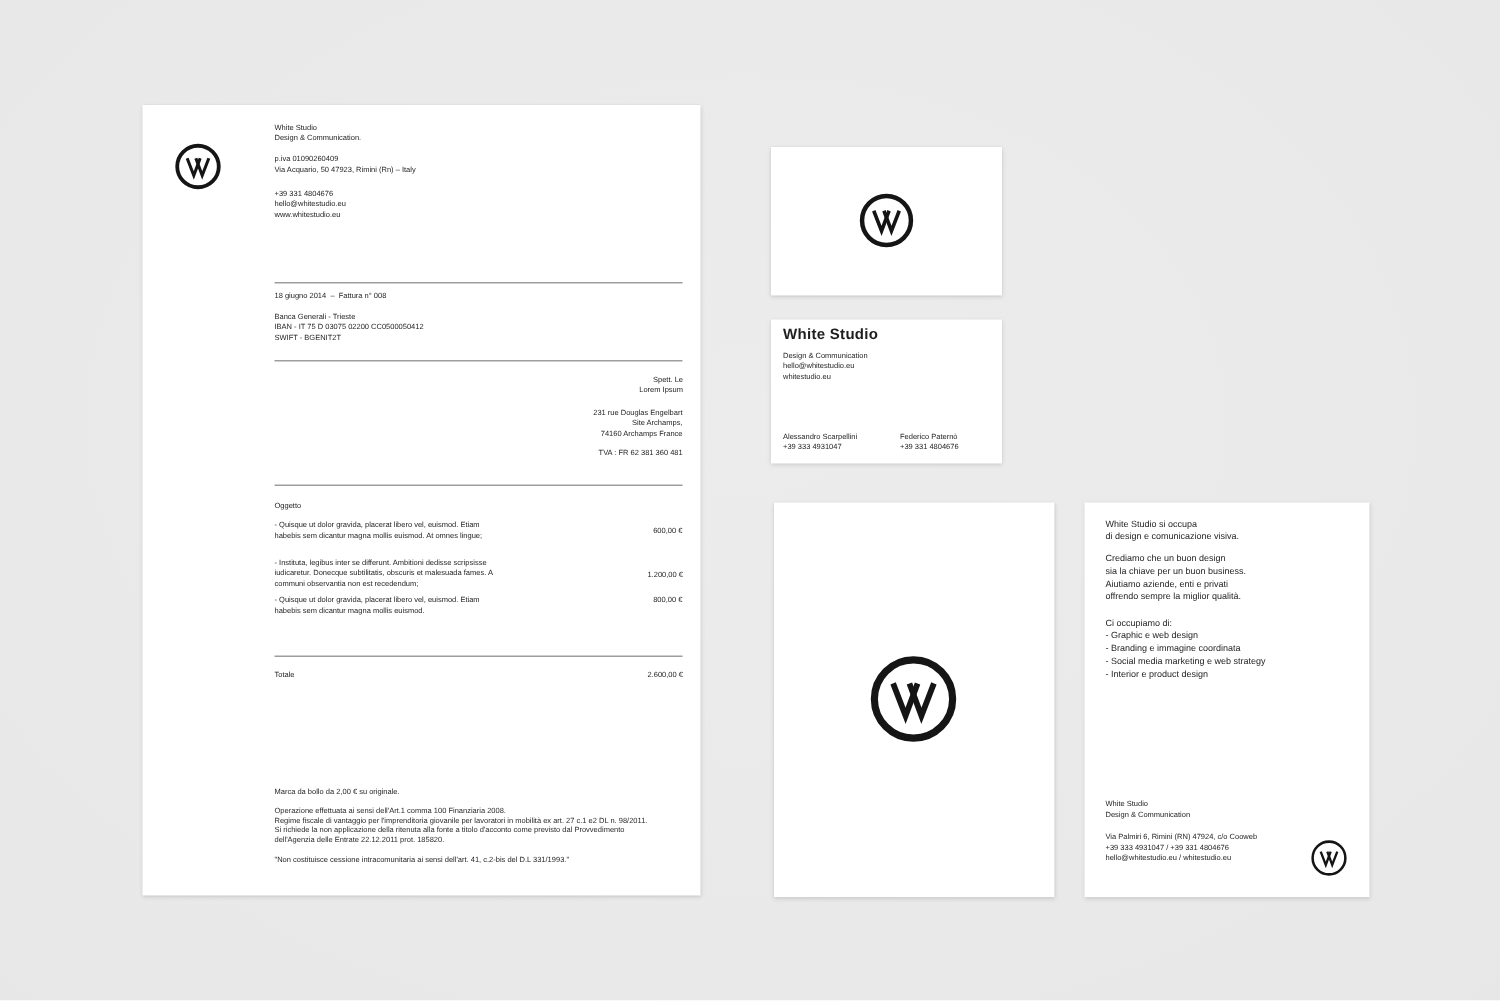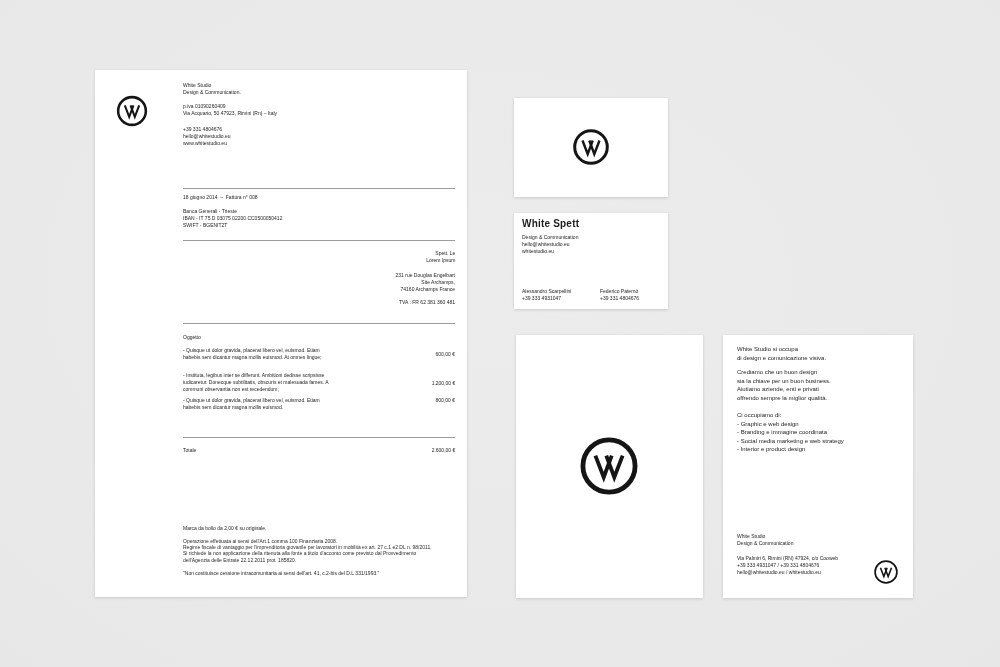--- a/index.html
+++ b/index.html
@@ -105,21 +105,21 @@
     <span class="abs wlogo" style="left:57px; top:29px; width:40px; height:40px;">
       <svg viewBox="0 0 40 40" fill="none">
         <circle cx="20" cy="20" r="16.3" stroke="#151515" stroke-width="3"></circle>
         <path d="M11.5 13.5 L16.7 27 L21.7 13.5" stroke="#151515" stroke-width="2.4"></path>
         <path d="M18.3 13.5 L23.3 27 L28.5 13.5" stroke="#151515" stroke-width="2.4"></path>
       </svg>
     </span>
   </div>
 
   <div class="card biz-card">
-    <div class="abs biz-title" style="left:8px; top:5px;">White Spett</div>
+    <div class="abs biz-title" style="left:8px; top:5px;">White Studio</div>
     <div class="abs t5" style="left:8px; top:21px;">Design &amp; Communication
 hello@whitestudio.eu
 whitestudio.eu</div>
 
     <div class="abs t5" style="left:8px; top:75px;"><span>Alessandro Scarpellini</span><br><span>+39 333 4931047</span></div>
 
     <div class="abs t5" style="left:86px; top:75px;"><span>Federico Paternò</span><br><span>+39 331 4804676</span></div>
   </div>
 
   <div class="card brand-card">

